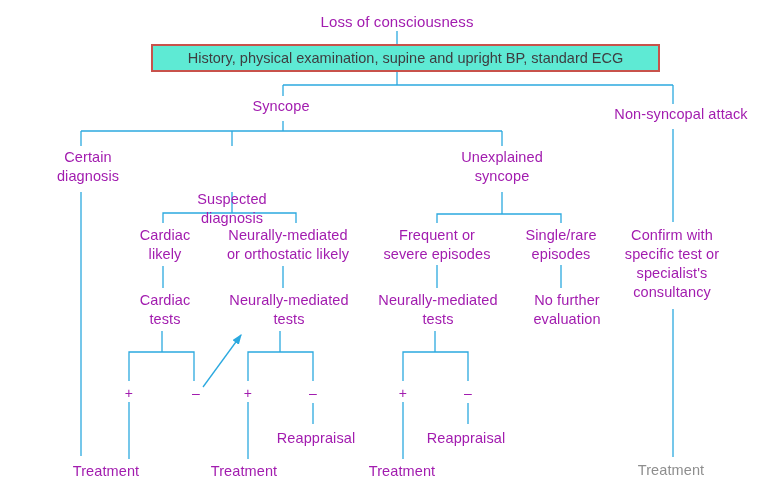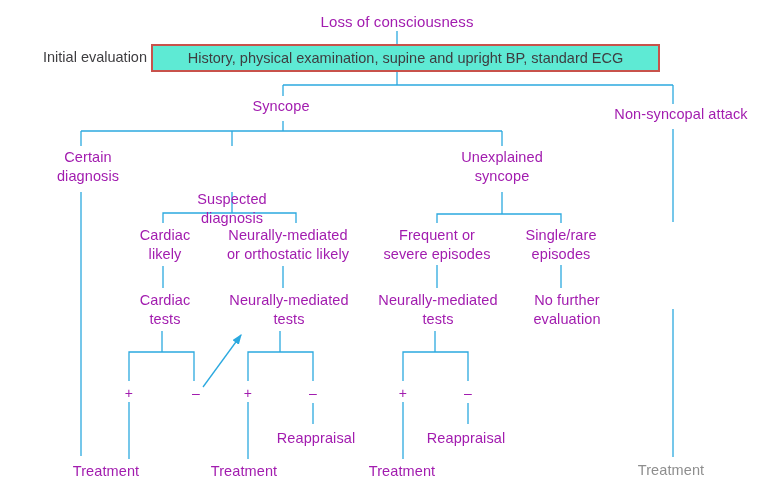--- a/index.html
+++ b/index.html
@@ -74,21 +74,20 @@
       <path d="M248,402 V459"></path>
       <path d="M403,402 V459"></path>
       <path d="M313,403 V424"></path>
       <path d="M468,403 V424"></path>
       <line x1="203" y1="387" x2="241" y2="335" marker-end="url(#ah)"></line>
     </g>
   </svg>
 
   <div class="lbl one title-lbl" style="left:397px;top:12px;">Loss of consciousness</div>
 
-  <div class="init-lbl" style="">Initial evaluation</div>
 
   <div class="box">History, physical examination, supine and upright BP, standard ECG</div>
 
   <div class="lbl one" style="left:281px;top:97px;">Syncope</div>
 
   <div class="lbl one" style="left:681px;top:105px;">Non-syncopal attack</div>
 
   <div class="lbl" style="left:88px;top:148px;">Certain
 diagnosis</div>
 
@@ -103,20 +102,24 @@
 
   <div class="lbl" style="left:288px;top:226px;">Neurally-mediated
 or orthostatic likely</div>
 
   <div class="lbl" style="left:437px;top:226px;">Frequent or
 severe episodes</div>
 
   <div class="lbl" style="left:561px;top:226px;">Single/rare
 episodes</div>
 
+  <div class="lbl" style="left:672px;top:226px;">Confirm with
+specific test or
+specialist's
+consultancy</div>
 
   <div class="lbl" style="left:165px;top:291px;">Cardiac
 tests</div>
 
   <div class="lbl" style="left:289px;top:291px;">Neurally-mediated
 tests</div>
 
   <div class="lbl" style="left:438px;top:291px;">Neurally-mediated
 tests</div>
 

